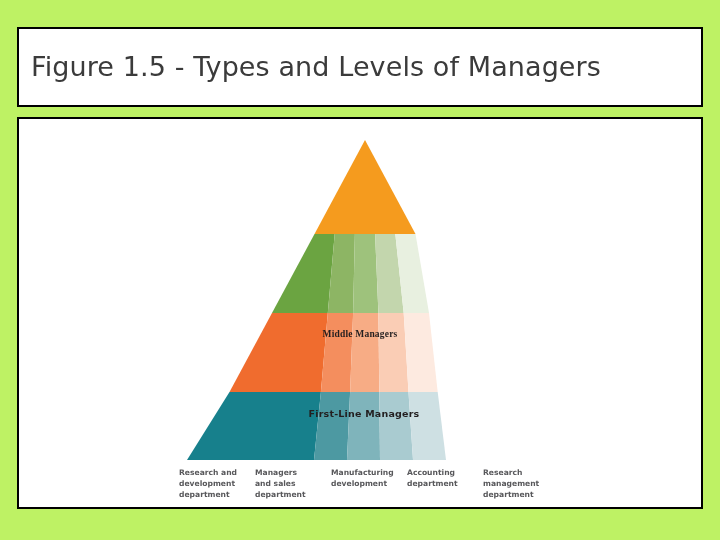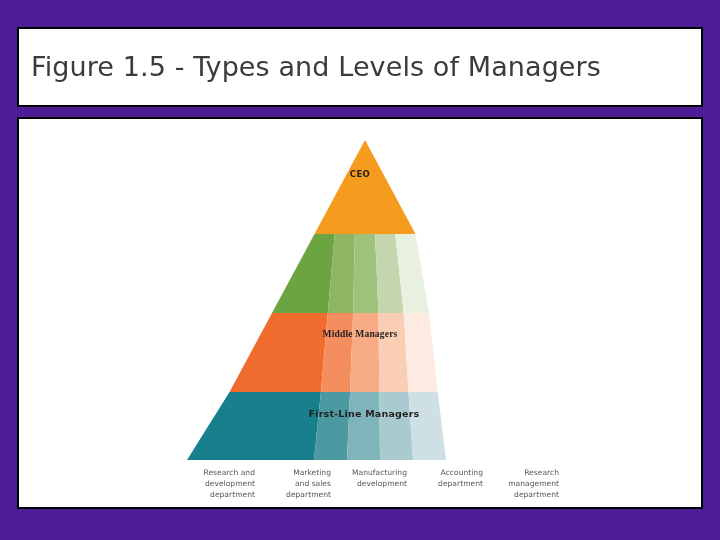--- a/index.html
+++ b/index.html
@@ -15,21 +15,21 @@
     overflow: hidden;
     font-family: "DejaVu Sans", "Liberation Sans", sans-serif;
     -webkit-font-smoothing: antialiased;
   }
 
   
   #slide-root {
     position: absolute;
     left: 0; top: 0;
     width: 720px; height: 540px;
-    background: #4c1d95;
+    background: #bef264;
   }
 
   #title-box {
     position: absolute;
     left: 17px;
     top: 27px;
     width: 686px;
     height: 80px;
     border: 2px solid #000000;
     box-sizing: border-box;
@@ -117,25 +117,26 @@
     left: 160px;
     top: 348px;
     width: 380px;
     display: flex;
     flex-direction: row;
     align-items: flex-start;
     justify-content: space-between;
   }
   .dept-label {
     width: 76px;
-    text-align: right;
+    text-align: left;
     font-size: 7.6px;
     line-height: 1.45;
     color: #58585b;
     white-space: pre-line;
+    font-weight: bold;
   }
 </style>
 </head>
 <body>
 
 <div id="slide-root">
 
   <div id="title-box">
     <div id="title-text">Figure 1.5 - Types and Levels of Managers</div>
   </div>
@@ -168,32 +169,31 @@
 
         <g>
           <polygon points="210.5,273 301.9,273 295.0,341 168.0,341" fill="#17808C"></polygon>
           <polygon points="301.9,273 331.1,273 328.0,341 295.0,341" fill="#4D99A2"></polygon>
           <polygon points="331.1,273 360.3,273 361.0,341 328.0,341" fill="#7FB4BB"></polygon>
           <polygon points="360.3,273 389.5,273 394.0,341 361.0,341" fill="#A9CBD0"></polygon>
           <polygon points="389.5,273 418.7,273 427.0,341 394.0,341" fill="#CEE0E3"></polygon>
         </g>
       </svg>
 
-      <div class="tier-label" id="label-ceo">CEO</div>
 
 
       <div class="tier-label" id="label-middle">Middle Managers</div>
 
       <div class="tier-label" id="label-first">First-Line Managers</div>
 
       <div id="dept-row">
         <div class="dept-label">Research and
 development
 department</div>
-        <div class="dept-label">Marketing
+        <div class="dept-label">Managers
 and sales
 department</div>
         <div class="dept-label">Manufacturing
 development</div>
         <div class="dept-label">Accounting
 department</div>
         <div class="dept-label">Research
 management
 department</div>
       </div>

